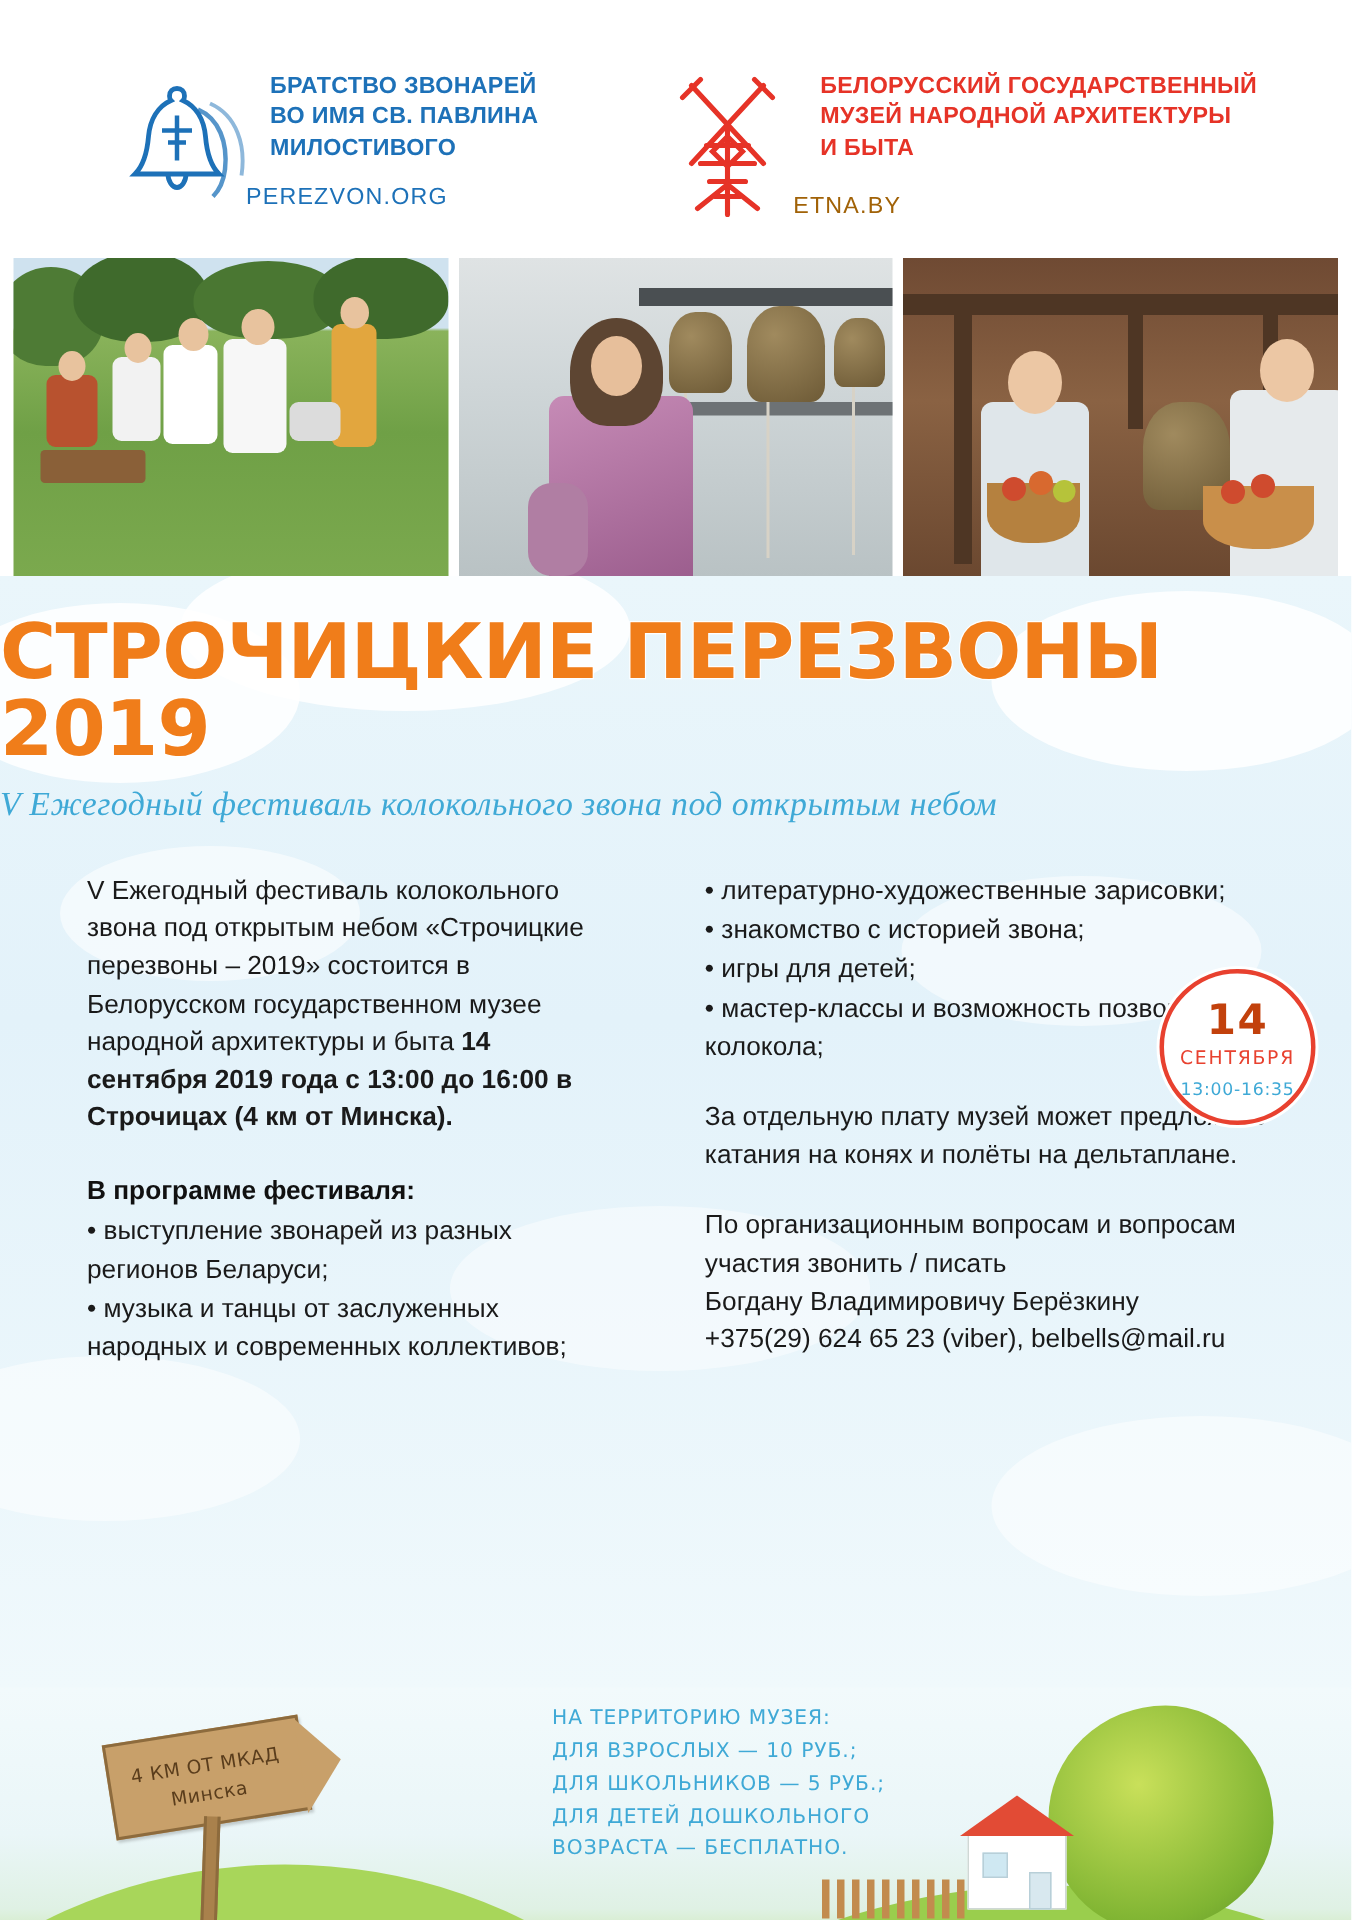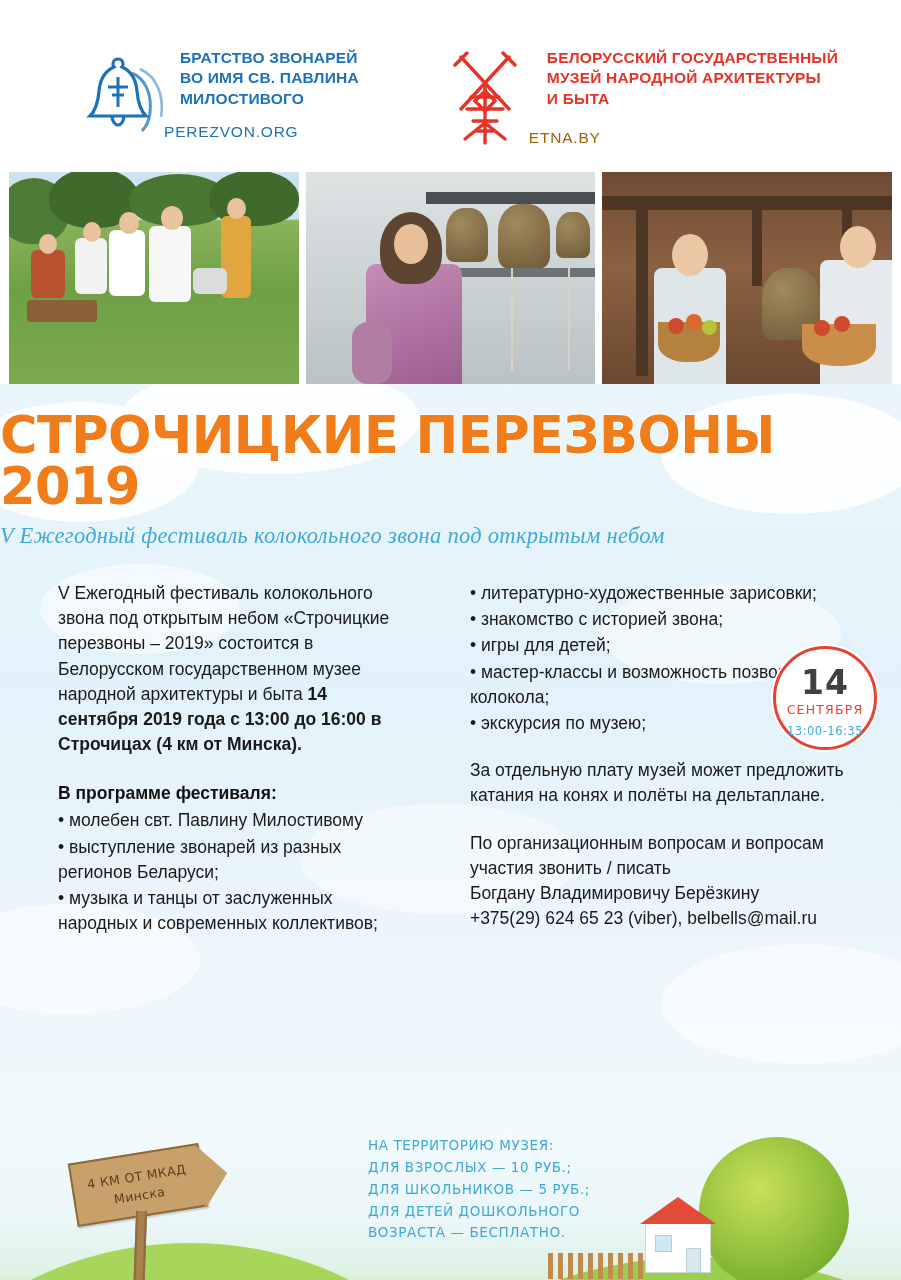--- a/index.html
+++ b/index.html
@@ -172,22 +172,22 @@
     border-radius: 50%;
     background: #ffffff;
     border: 3px solid #e8412f;
     text-align: center;
     z-index: 5;
     box-shadow: 0 0 0 2px #ffffff;
   }
   .date-num {
     font-family: "DejaVu Sans", sans-serif;
     font-weight: bold;
-    color: #404040;
-    font-size: 33px;
+    color: #c2410c;
+    font-size: 28px;
     line-height: 1;
     margin-top: 17px;
     letter-spacing: 1px;
   }
   .date-month {
     font-family: "DejaVu Sans", sans-serif;
     color: #e8412f;
     font-size: 12.5px;
     letter-spacing: 1.2px;
     margin-top: 3px;
@@ -422,33 +422,31 @@
   </div>
 
   <div class="columns">
 
     <div class="col-left">
       <div class="body-text">
         <span>V Ежегодный фестиваль колокольного звона под открытым небом «Строчицкие перезвоны – 2019» состоится в Белорусском государственном музее народной архитектуры и быта </span><b>14 сентября 2019 года с 13:00 до 16:00 в Строчицах (4 км от Минска).</b>
       </div>
       <div class="prog-head">В программе фестиваля:</div>
       <div class="bullet-list">
-        <div>• молебен свт. Павлину Милостивому</div>
         <div>• выступление звонарей из разных регионов Беларуси;</div>
         <div>• музыка и танцы от заслуженных народных и современных коллективов;</div>
       </div>
     </div>
 
     <div class="col-right">
       <div class="bullet-list">
         <div>• литературно-художественные зарисовки;</div>
         <div>• знакомство с историей звона;</div>
         <div>• игры для детей;</div>
         <div>• мастер-классы и возможность позвонить в колокола;</div>
-        <div>• экскурсия по музею;</div>
       </div>
       <div class="body-text para-gap">За отдельную плату музей может предложить катания на конях и полёты на дельтаплане.</div>
       <div class="body-text para-gap">По организационным вопросам и вопросам участия звонить / писать</div>
       <div class="body-text">Богдану Владимировичу Берёзкину</div>
       <div class="body-text">+375(29) 624 65 23 (viber),  belbells@mail.ru</div>
     </div>
 
   </div>
 </div>
 

